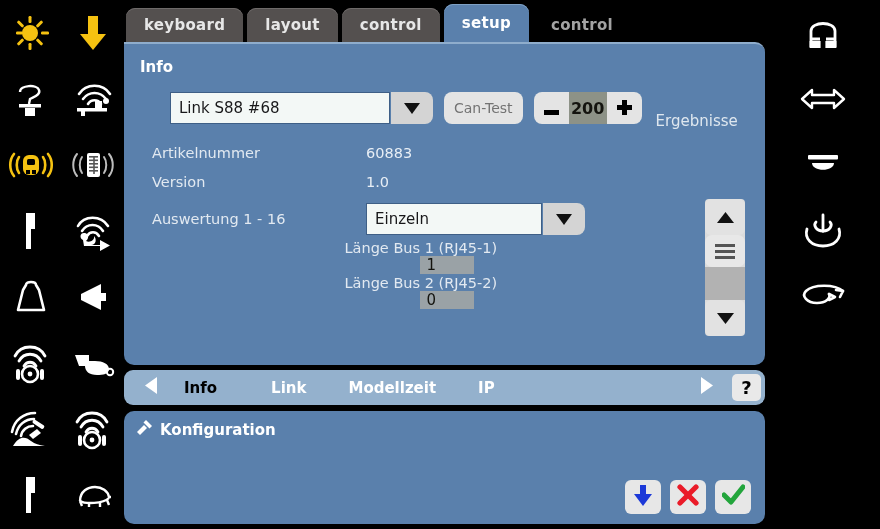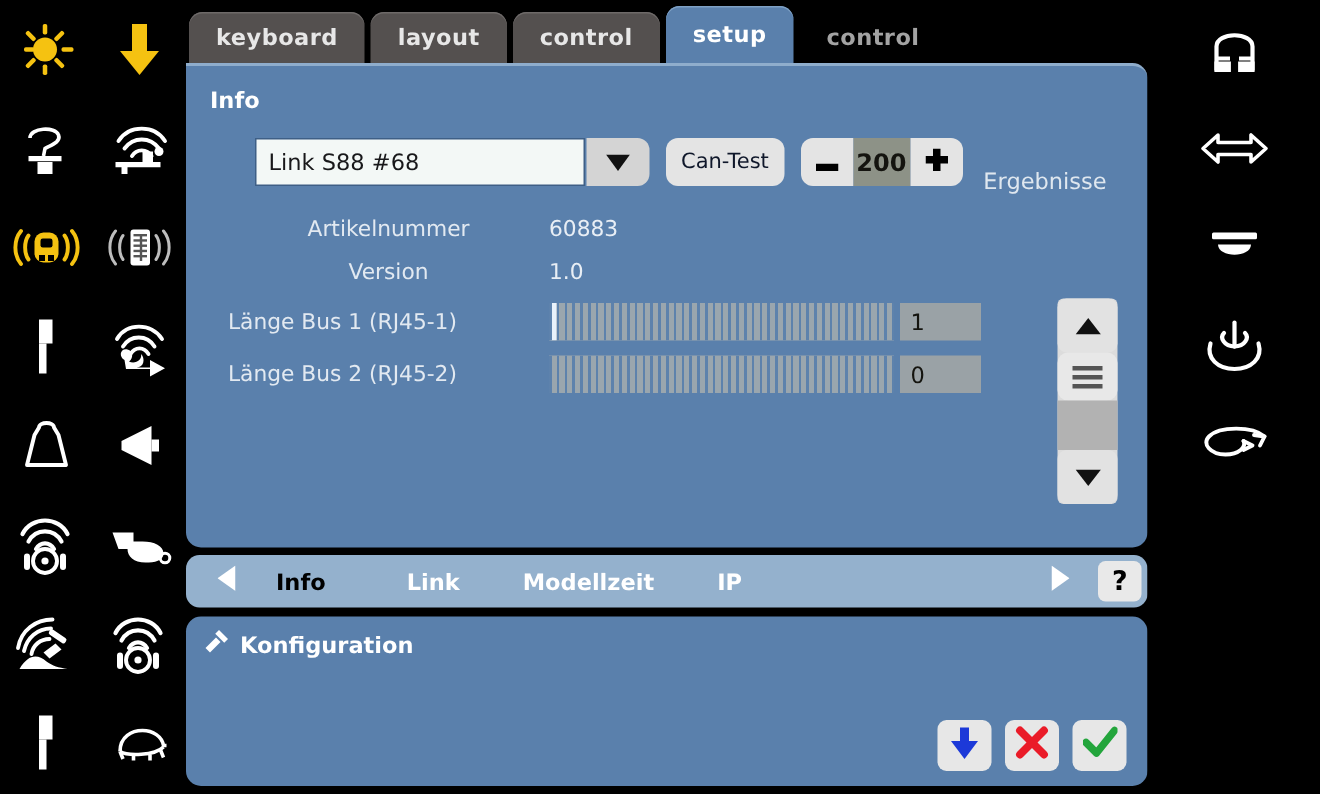--- a/index.html
+++ b/index.html
@@ -99,21 +99,21 @@
     width: 42px; height: 32px;
     background: #d4d4d4;
     border-radius: 0 8px 8px 0;
     display: flex; align-items: center; justify-content: center;
     margin-left: 1px;
   }
   .btn-pill {
     height: 32px;
     background: #e4e4e4;
     border-radius: 8px;
-    color: #0f172a; font-size: 14px;
+    color: #737373; font-size: 14px;
     display: flex; align-items: center; justify-content: center;
     padding: 0 10px;
     margin-left: 11px;
   }
   .step-btn {
     width: 35px; height: 32px;
     background: #e4e4e4;
     display: flex; align-items: center; justify-content: center;
     font-size: 19px; font-weight: bold; color: #000;
     line-height: 1;
@@ -127,21 +127,20 @@
     display: flex; align-items: center; justify-content: center; font-weight: bold;
   }
   .side-label {
     color: #dfe7ef; font-size: 15px; margin-left: 14px; margin-top: 26px;
   }
 
   
   .inforow {
     display: flex; align-items: center;
     height: 29px;
-    text-align: center;
   }
   .inforow .k { width: 228px; color: #e2e9f1; font-size: 14.5px; padding-left: 14px; }
   .inforow .v { color: #e8eef5; font-size: 14.5px; }
 
   
   .ausw-row { display: flex; align-items: center; height: 38px; margin-top: 4px; }
   .ausw-row .k { width: 228px; color: #e2e9f1; font-size: 14.5px; padding-left: 14px; }
   .combo2 {
     width: 176px; height: 32px;
     background: #f3f8f6;
@@ -150,21 +149,21 @@
     display: flex; align-items: center; padding: 0 8px;
   }
   .combo2-btn {
     width: 42px; height: 32px; background: #d4d4d4;
     border-radius: 0 8px 8px 0;
     display: flex; align-items: center; justify-content: center;
     margin-left: 1px;
   }
 
   
-  .busrow { display: flex; align-items: center; height: 33px; margin-top: 2px; }
+  .busrow { display: flex; align-items: center; height: 33px; margin-top: 2px; flex-direction: column; }
   .busrow .k { width: 228px; color: #e2e9f1; font-size: 14.5px; padding-left: 14px; }
   .bar {
     width: 230px; height: 25px;
     position: relative; overflow: hidden;
     background: #9aa6ae;
   }
   .bar .seg {
     position: absolute; top: 0; height: 25px; width: 3px;
     background: #e9f2fb;
   }
@@ -507,20 +506,31 @@
 
       <div class="inforow">
         <div class="k">Artikelnummer</div>
         <div class="v">60883</div>
       </div>
       <div class="inforow">
         <div class="k">Version</div>
         <div class="v">1.0</div>
       </div>
 
+      <div class="ausw-row">
+        <div class="k">Auswertung 1 - 16</div>
+        <div class="combo2">Einzeln</div>
+        <div class="combo2-btn">
+          <span>
+            <svg width="16" height="11" viewBox="0 0 16 11">
+                <polygon points="0,0 16,0 8,11" fill="#111"></polygon>
+              </svg>
+          </span>
+        </div>
+      </div>
 
       <div class="busrow">
         <div class="k">Länge Bus 1 (RJ45-1)</div>
         <div class="bar">
           <div class="segs">
               <div class="seg" style="left: 1px; width: 3.62727px;"></div>
             </div>
             <div class="ticks"></div>
         </div>
         <div class="bar-val">1</div>

